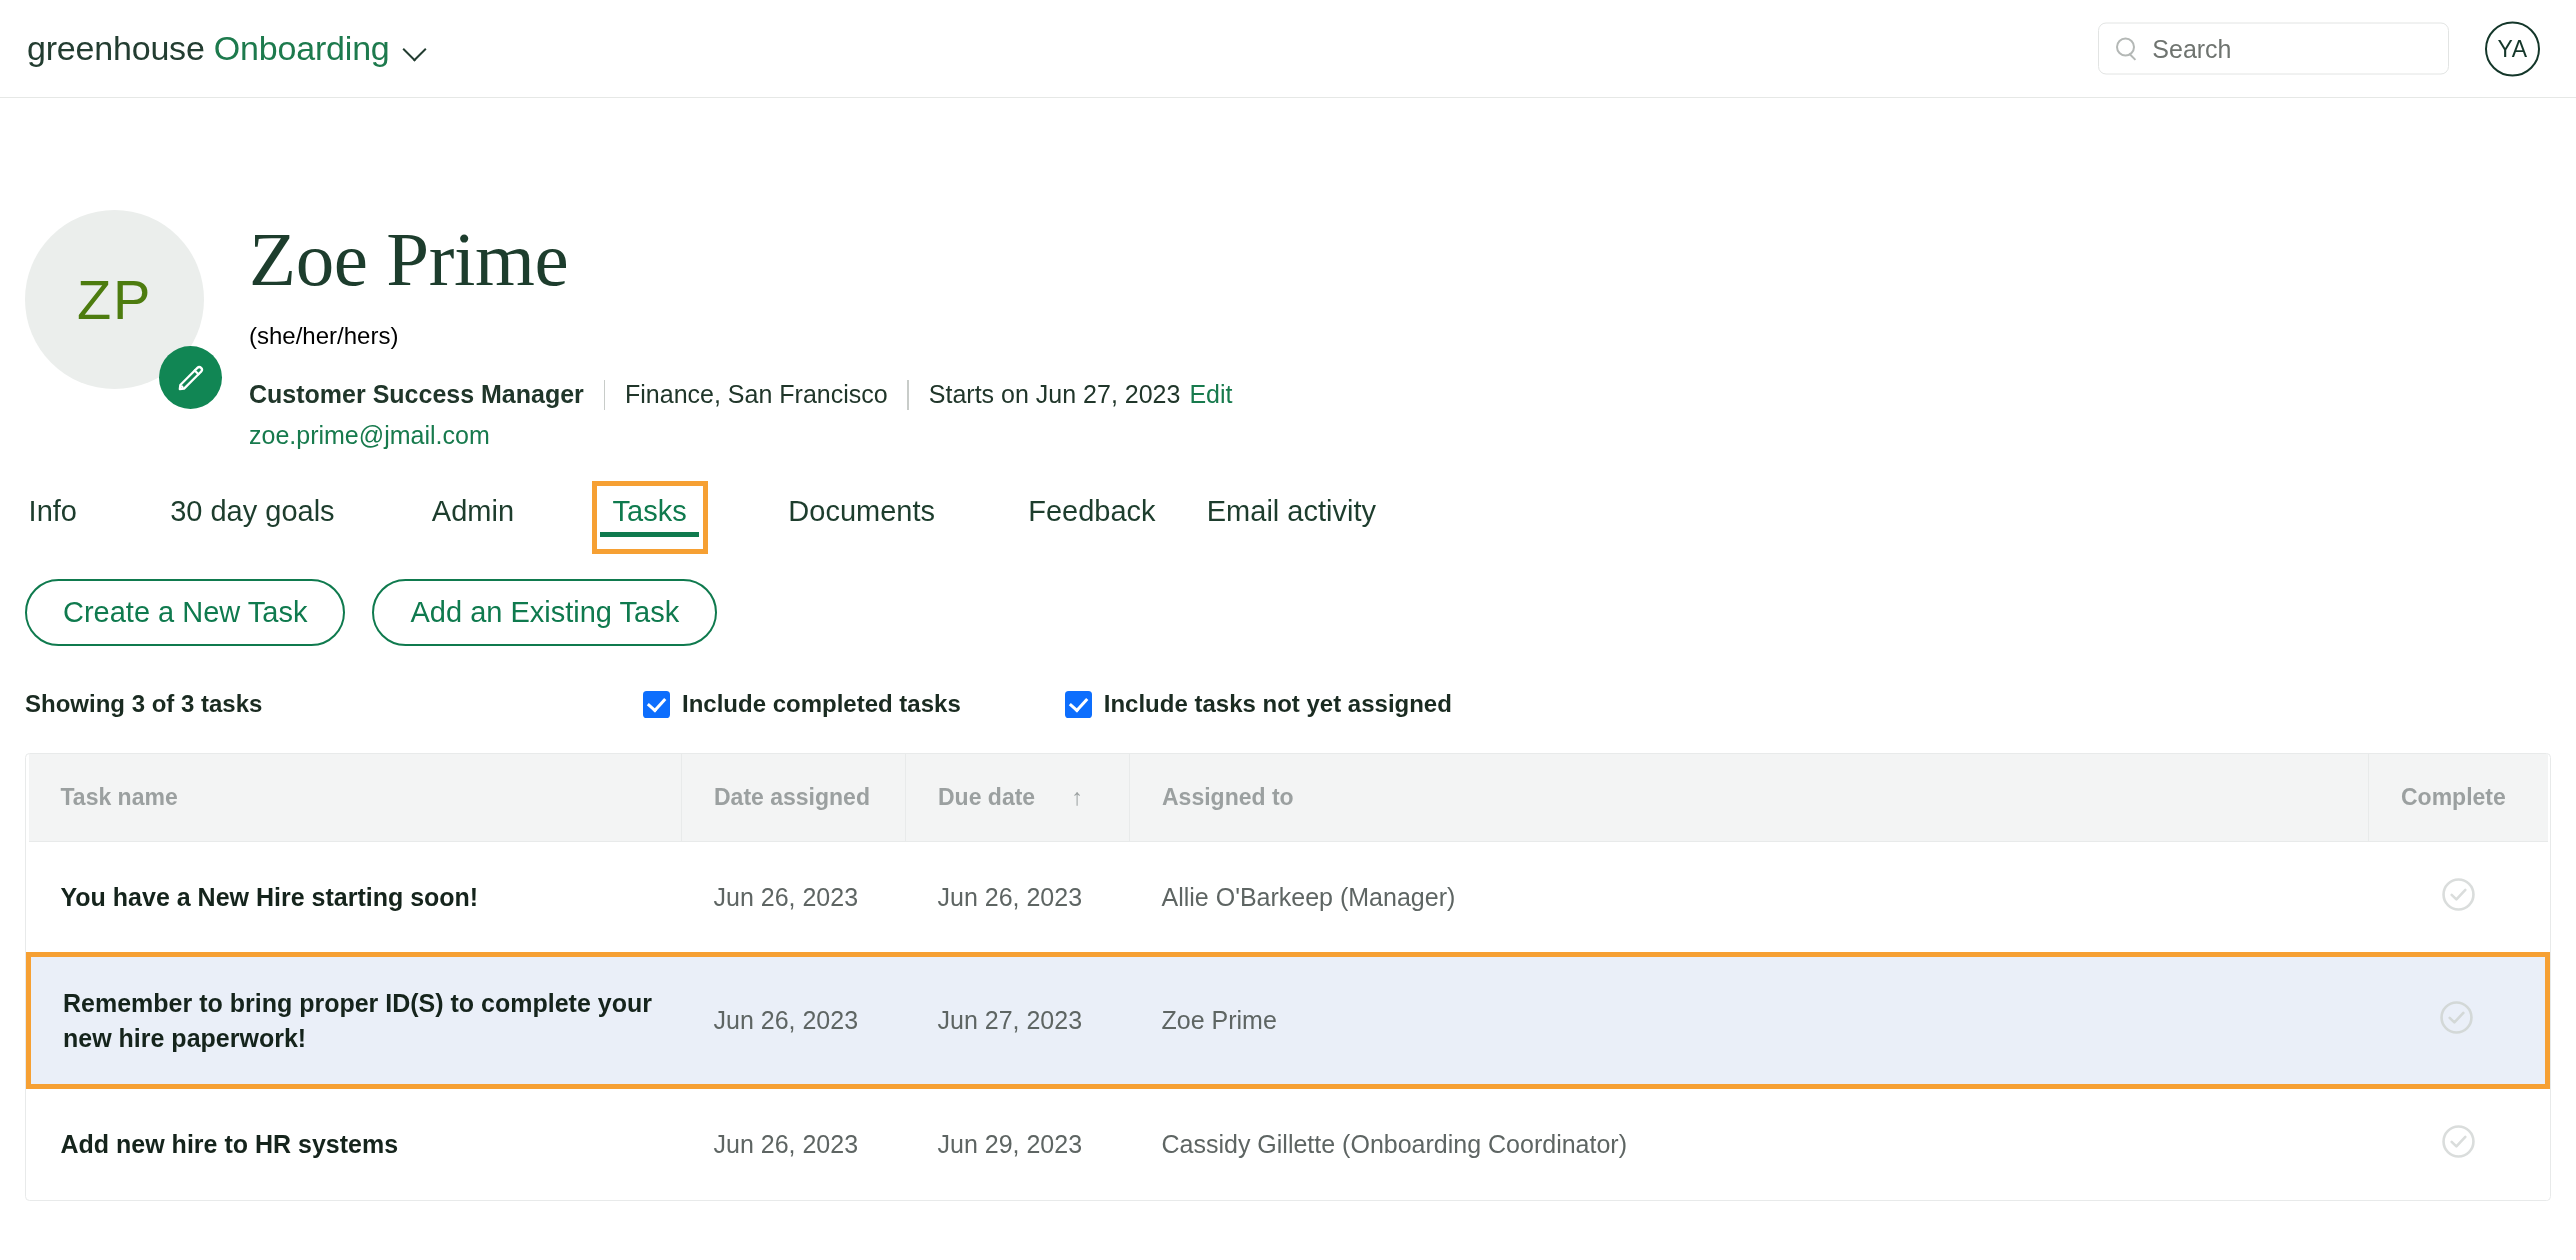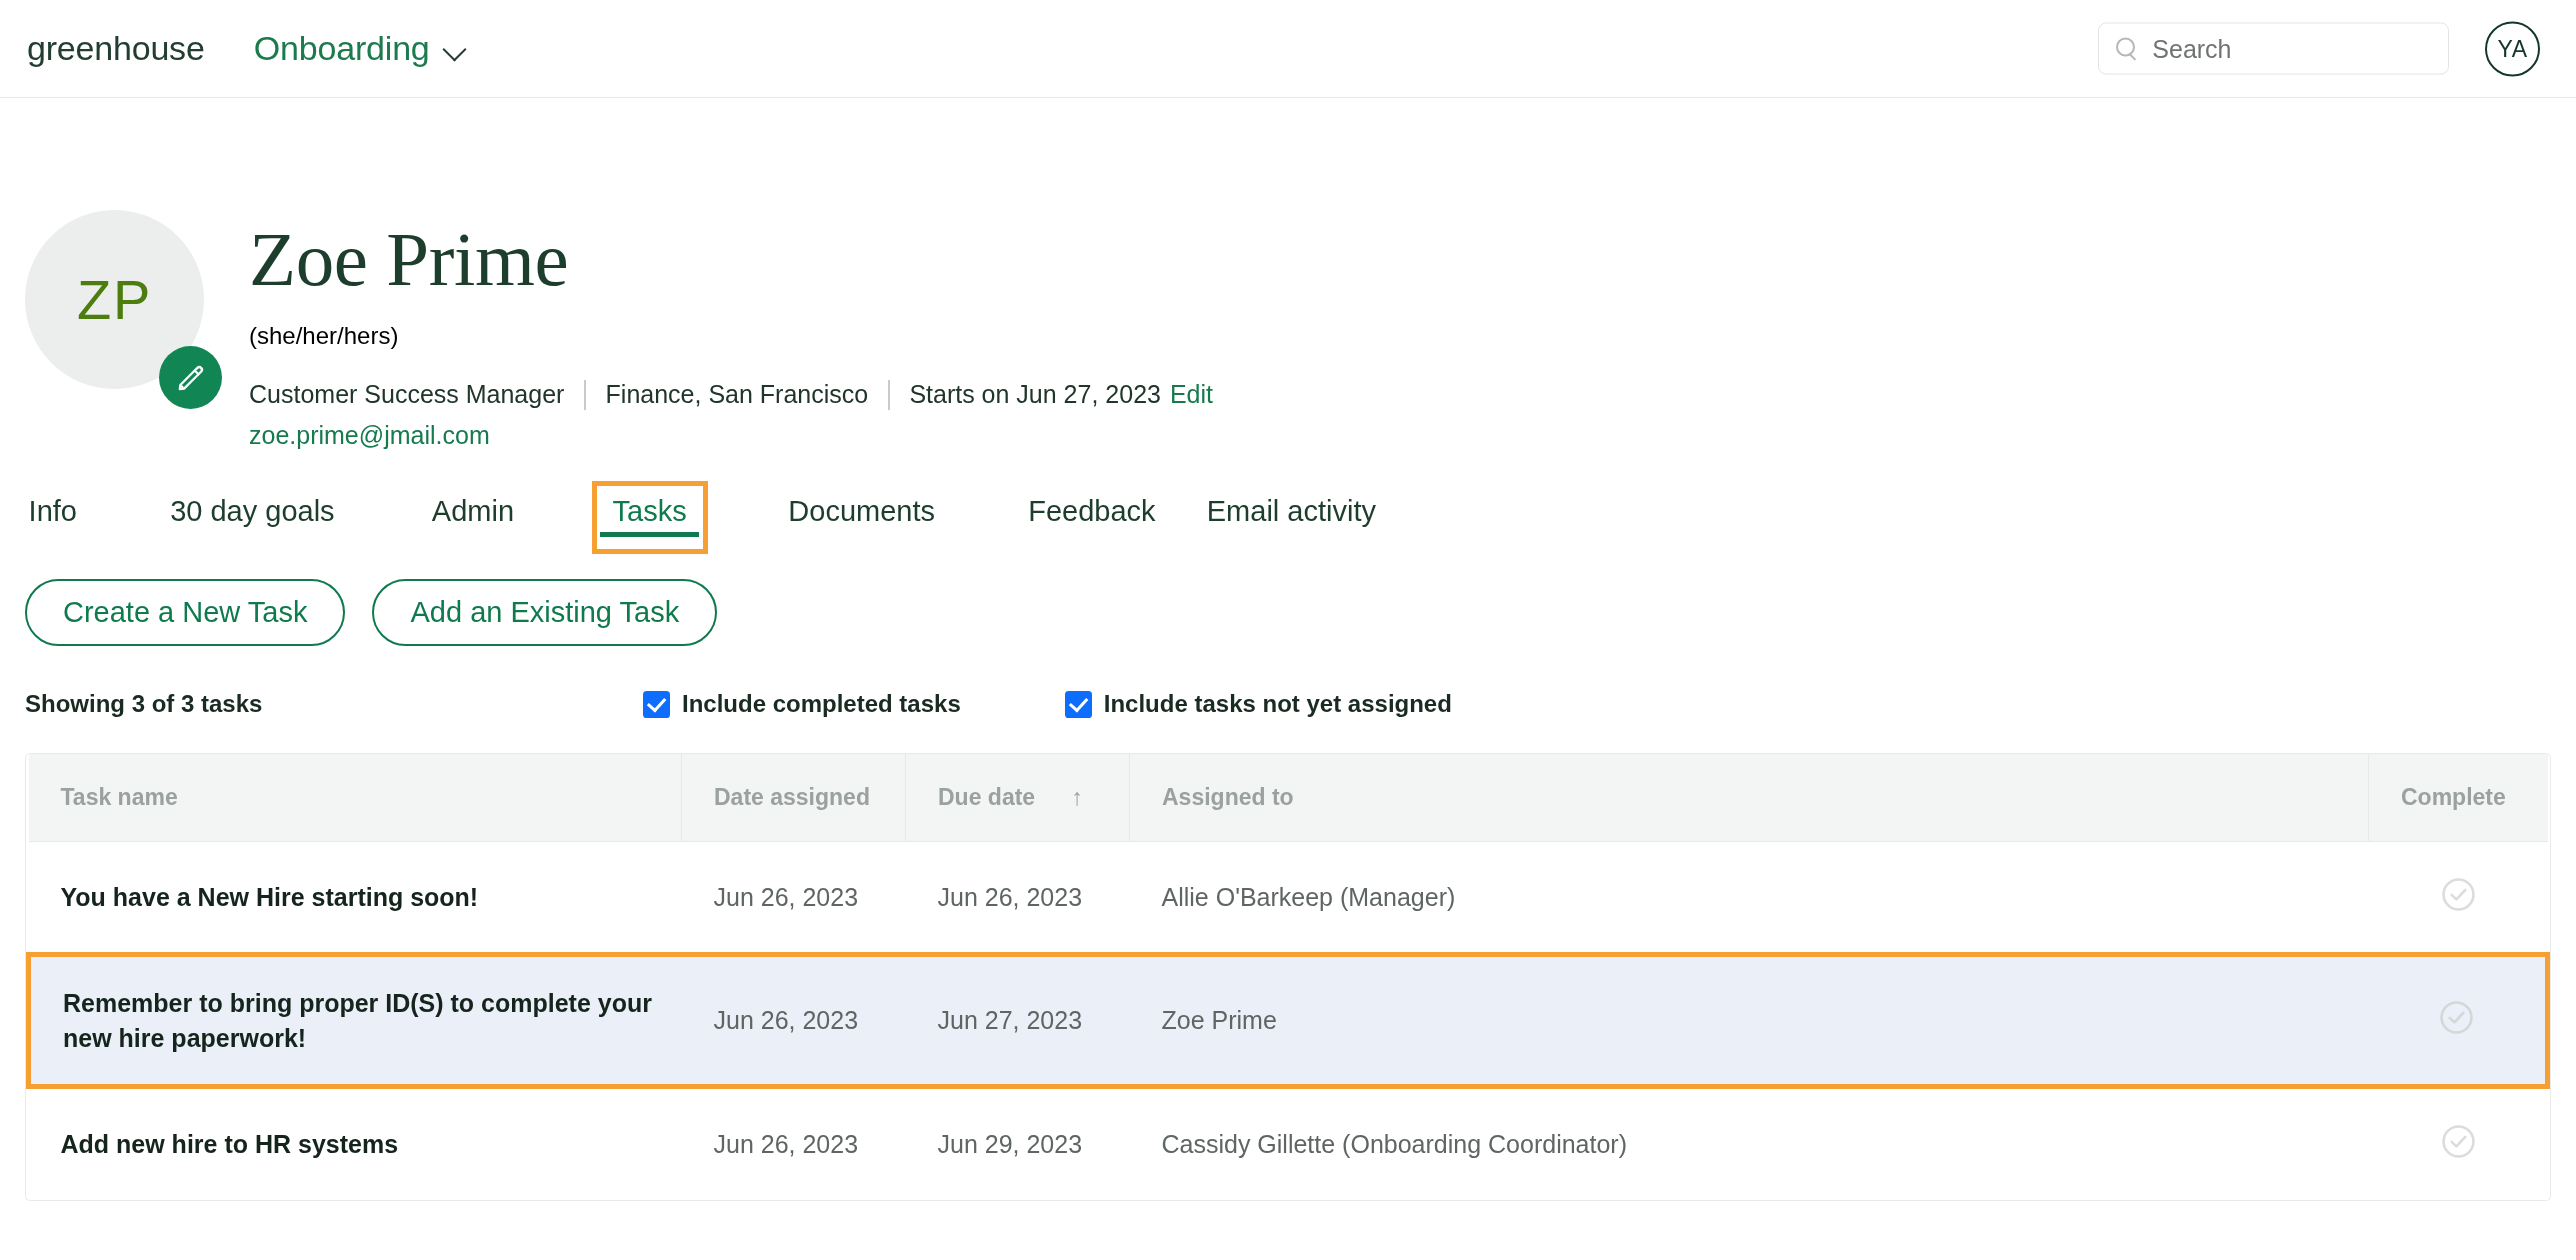--- a/index.html
+++ b/index.html
@@ -25,21 +25,21 @@
     display: flex;
     align-items: center;
     gap: 12.5px;
     margin-right: 61px;
   }
   .brand-text {
     font-size: 34px;
     letter-spacing: -0.2px;
     white-space: nowrap;
   }
-  .brand-green { color: #1d7a4d; margin-left: 40px; }
+  .brand-green { color: #1d7a4d; }
   .brand-dark  { color: #233d31; }
   .chev {
     width: 27px; height: 16px;
     position: relative;
     flex: 0 0 auto;
   }
   .chev::before {
     content: "";
     position: absolute;
     left: 3.6px; top: 0.9px;
@@ -161,21 +161,21 @@
     margin-top: 22px;
   }
   .meta-row {
     margin-top: 30px;
     font-size: 25px;
     color: #20362a;
     display: flex;
     align-items: center;
     flex-wrap: wrap;
   }
-  .meta-bold { font-weight: normal; }
+  .meta-bold { font-weight: bold; }
   .meta-sep {
     display: inline-block;
     width: 1.8px; height: 30px;
     background: #c8ccc9;
     margin: 0 19.7px;
   }
   .meta-link {
     color: #177a4d;
     text-decoration: none;
     margin-left: 9px;

